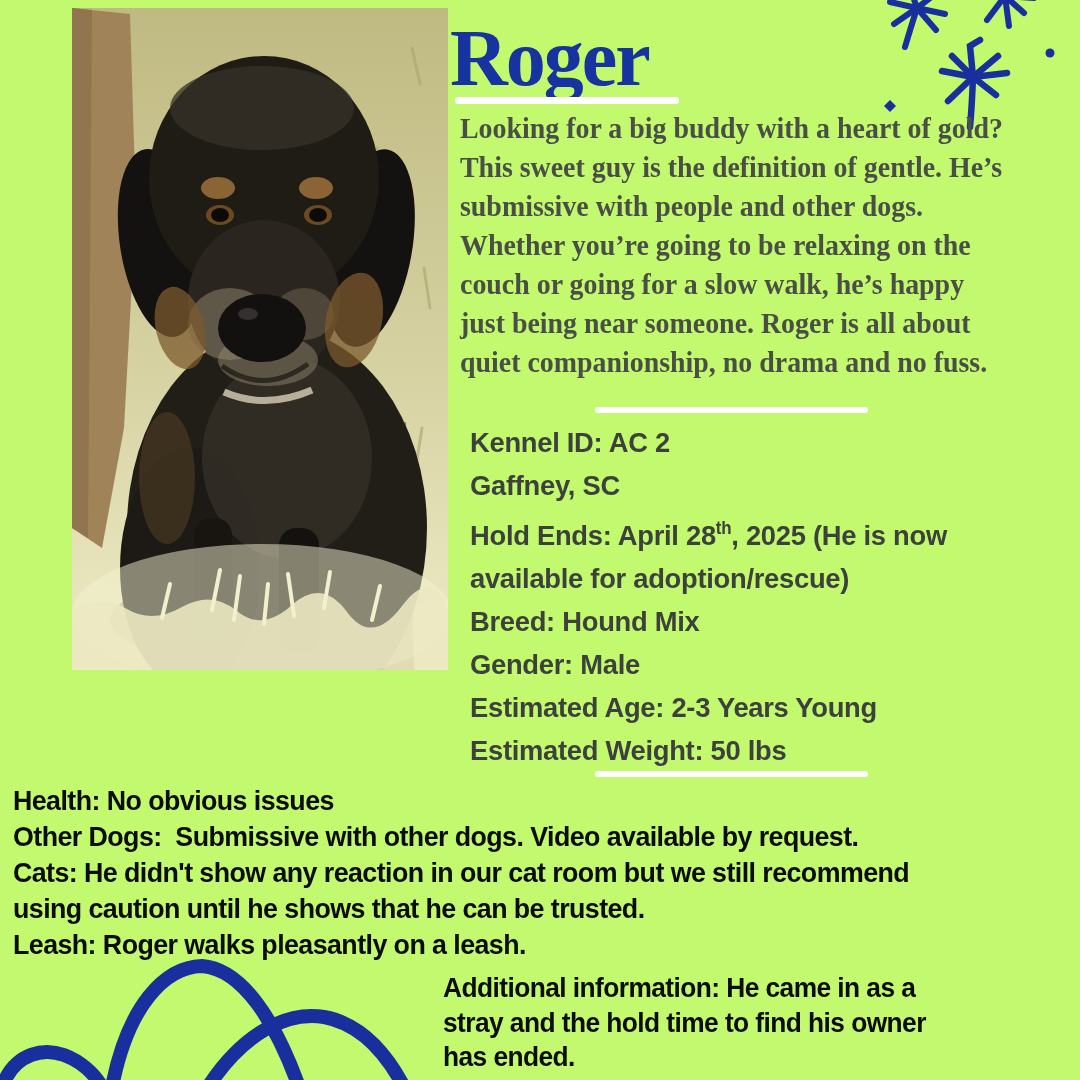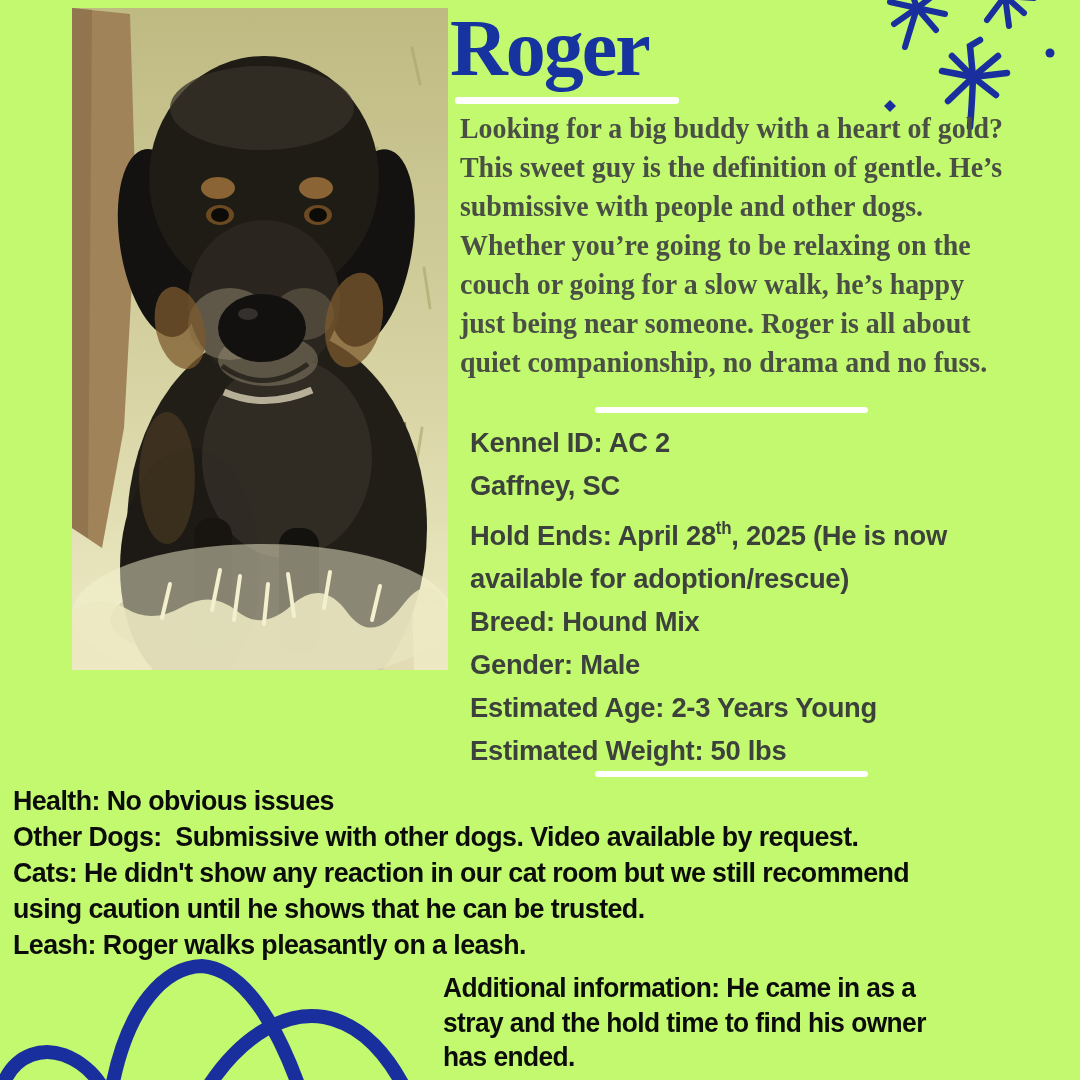--- a/index.html
+++ b/index.html
@@ -9,21 +9,21 @@
     background:#c2f96f;
     overflow:hidden;
     font-family:"Liberation Sans",sans-serif;
   }
   .photo{
     position:absolute;left:72px;top:8px;width:376px;height:662px;
     overflow:hidden;
   }
   .photo svg{display:block;}
   .title{
-    position:absolute;left:450px;top:6px;margin:0;
+    position:absolute;left:450px;top:16px;margin:0;
     font-family:"Liberation Serif",serif;
     font-weight:700;
     font-size:80px;line-height:1.05;
     letter-spacing:-2px;
     color:#16339f;
     white-space:nowrap;
   }
   .divider{
     position:absolute;height:7px;background:#ffffff;border-radius:3px;
   }

